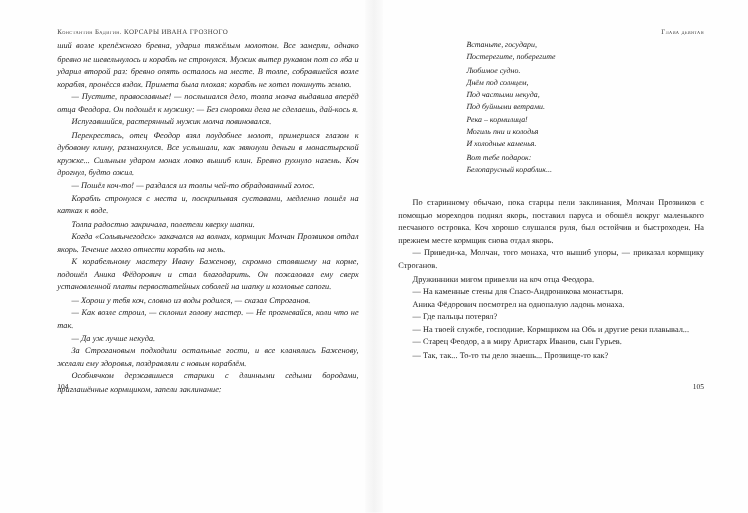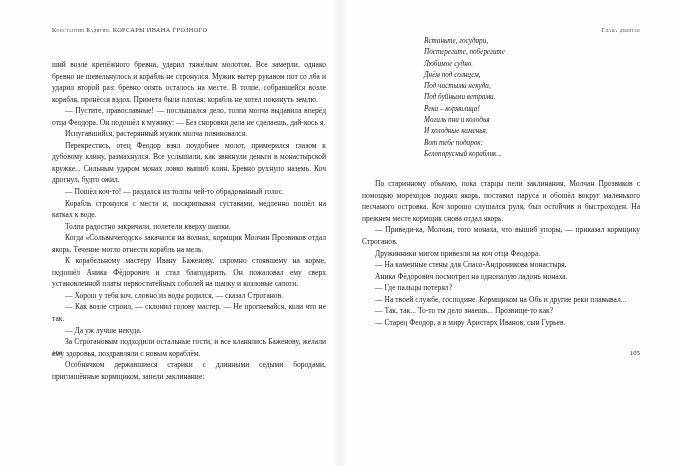--- a/index.html
+++ b/index.html
@@ -42,21 +42,22 @@
     font-variant: small-caps;
     height: 10px;
   }
   .runhead-left {
     text-align: left;
   }
   .runhead-right {
     text-align: right;
   }
   .body-block {
-    margin-top: 23px;
+    margin-top: 0;
+    font-style: italic;
   }
   p.para {
     margin: 0;
     font-size: 7.55px;
     line-height: 11.55px;
     text-align: justify;
     text-indent: 13px;
     hyphens: manual;
     word-spacing: 0.1px;
   }
@@ -147,21 +148,21 @@
     <div class="verse-gap"></div>
 
     <div>
       <p class="para">По старинному обычаю, пока старцы пели заклинания, Молчан Прозвиков с помощью мореходов поднял якорь, поставил паруса и обошёл вокруг маленького песчаного островка. Коч хорошо слушался руля, был остойчив и быстроходен. На прежнем месте кормщик снова отдал якорь.</p>
       <p class="para">— Приведи-ка, Молчан, того монаха, что вышиб упоры, — приказал кормщику Строганов.</p>
       <p class="para">Дружинники мигом привезли на коч отца Феодора.</p>
       <p class="para">— На каменные стены для Спасо-Андроникова монастыря.</p>
       <p class="para">Аника Фёдорович посмотрел на однопалую ладонь монаха.</p>
       <p class="para">— Где пальцы потерял?</p>
       <p class="para">— На твоей службе, господине. Кормщиком на Обь и другие реки плавывал...</p>
+      <p class="para">— Старец Феодор, а в миру Аристарх Иванов, сын Гурьев.</p>
       <p class="para">— Так, так... То-то ты дело знаешь... Прозвище-то как?</p>
-      <p class="para">— Старец Феодор, а в миру Аристарх Иванов, сын Гурьев.</p>
     </div>
 
     <div class="folio folio-right">105</div>
   </div>
 
   <div class="gutter-shade"></div>
 </div>
 
 </body></html>

